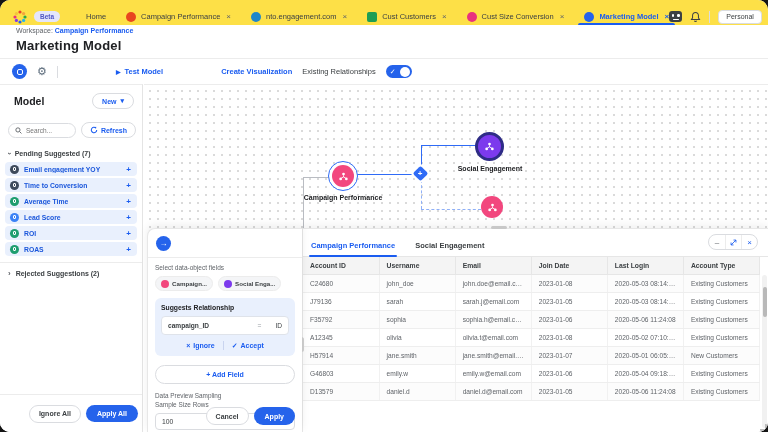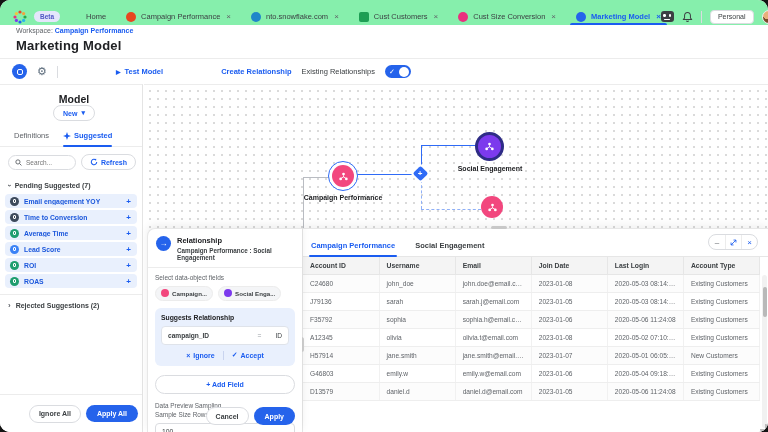--- a/index.html
+++ b/index.html
@@ -1,21 +1,21 @@
 <!DOCTYPE html>
 <html><head>
 <meta charset="utf-8">
 <style>
   * { margin:0; padding:0; box-sizing:border-box; }
   html,body { width:768px; height:432px; background:#141414; overflow:hidden; }
   body { font-family:"Liberation Sans", sans-serif; color:#202124; }
   .window { position:relative; width:768px; height:432px; background:#fff; border-radius:10px; overflow:hidden; }
 
   
-  .topbar { position:absolute; top:0; left:0; right:0; height:25px; display:flex; align-items:center; padding:8px 10px 0 12px; background:#86efac; }
+  .topbar { position:absolute; top:0; left:0; right:0; height:25px; display:flex; align-items:center; padding:8px 10px 0 12px; background:#fde047; }
   .logo { width:16px; height:16px; flex:0 0 auto; }
   .beta { margin-left:6px; background:#e4e6fb; color:#4f56c4; font-size:6.5px; font-weight:bold; padding:2px 6px; border-radius:8px; }
   .tabs { display:flex; align-items:center; margin-left:26px; gap:20px; height:100%; }
   .tab { display:flex; align-items:center; gap:5px; font-size:7.5px; color:#3c4043; height:100%; position:relative; cursor:pointer; white-space:nowrap; }
   .tab .ticon { width:10px; height:10px; border-radius:50%; display:flex; align-items:center; justify-content:center; color:#fff; font-size:6px; font-weight:bold; }
   .ticon.sheet { border-radius:2px; }
   .tab .closex { font-size:8px; color:#5f6368; margin-left:1px; }
   .tab.active { color:#1a5cf0; font-weight:bold; }
   .tab.active .closex { color:#1a5cf0; }
   .tab.active::after { content:""; position:absolute; left:-6px; right:-6px; bottom:0; height:2.5px; background:#1a5cf0; border-radius:2px 2px 0 0; }
@@ -40,21 +40,21 @@
   .model-circle span { width:6px; height:6px; border:1.3px solid #fff; border-radius:2px; display:block; }
   .gear { font-size:11px; color:#5b6b7b; line-height:1; }
   .tool-link { color:#1a5cf0; font-size:7.5px; font-weight:bold; display:flex; align-items:center; gap:4px; cursor:pointer;padding-left:48px; }
   .tool-label { color:#3c4043; font-size:7.5px; }
   .toggle { width:26px; height:13px; border-radius:8px; background:#2563eb; position:relative; display:flex; align-items:center; }
   .toggle .chk { color:#fff; font-size:7px; margin-left:4px; }
   .toggle .knob { position:absolute; right:1.5px; width:10px; height:10px; border-radius:50%; background:#fff; }
 
   
   .sidebar { position:absolute; top:84px; left:0; width:143px; bottom:0; background:#fff; border-right:1px solid #e4e4e4; border-top:1px solid #ececec; }
-  .sb-head { display:flex; align-items:center; justify-content:space-between; padding:8px 8px 6px 14px;flex-direction:column; }
+  .sb-head { display:flex; align-items:center; justify-content:space-between; padding:8px 8px 6px 14px; }
   .sb-title { font-size:10.5px; font-weight:bold; }
   .new-btn { border:1px solid #dadce0; border-radius:10px; background:#fff; color:#1a5cf0; font-size:7px; font-weight:bold; padding:3px 9px; display:flex; gap:4px; align-items:center; }
   .sb-tabs { display:flex; gap:14px; padding:0 14px; border-bottom:1px solid #ececec; }
   .sb-tab { font-size:7.5px; color:#5f6368; padding:4px 0 6px; position:relative; display:flex; align-items:center; gap:3px; }
   .sb-tab.active { color:#1a5cf0; font-weight:bold; }
   .sb-tab.active::after { content:""; position:absolute; left:0; right:0; bottom:-1px; height:2.5px; background:#1a5cf0; border-radius:2px; }
   .sb-search-row { display:flex; gap:5px; padding:7px 6px 6px 8px; align-items:center; }
   .search-box { flex:1; display:flex; align-items:center; gap:4px; border:1px solid #dadce0; border-radius:10px; padding:3px 6px; background:#fff; }
   .search-box input { border:none; outline:none; width:40px; font-size:6.5px; color:#5f6368; font-family:inherit; background:transparent; }
   .refresh-btn { border:1px solid #dadce0; border-radius:10px; background:#fff; color:#1a5cf0; font-size:7px; font-weight:bold; padding:3px 8px; display:flex; align-items:center; gap:3px; }
@@ -156,21 +156,21 @@
       <div class="tab">
         <span>Home</span>
       </div>
       <div class="tab">
         <span class="ticon" style="background:#e8461f"></span>
         <span>Campaign Performance</span>
         <span class="closex">×</span>
       </div>
       <div class="tab">
         <span class="ticon" style="background:#1f86c9"></span>
-        <span>nto.snowflake.com</span>
+        <span>nto.engagement.com</span>
         <span class="closex">×</span>
       </div>
       <div class="tab">
         <span class="ticon sheet" style="background:#1e9e54"></span>
         <span>Cust Customers</span>
         <span class="closex">×</span>
       </div>
       <div class="tab">
         <span class="ticon" style="background:#e9317e"></span>
         <span>Cust Size Conversion</span>
@@ -209,21 +209,21 @@
     <span class="model-circle">
         <span></span>
       </span>
     <span class="gear">⚙</span>
     <span class="vline"></span>
     <span class="tool-link">
       <span style="font-size:6px;">▶</span>
       <span>Test Model</span>
     </span>
     <span class="tool-link">
-      <span>Create Relationship</span>
+      <span>Create Visualization</span>
     </span>
     <span class="tool-label">Existing Relationships</span>
     <span class="toggle">
       <span class="chk">✓</span>
       <span class="knob"></span>
     </span>
   </div>
 
   <div class="canvas">
     <div class="edge gray-v"></div>
@@ -270,31 +270,20 @@
     </div>
   </div>
 
   <div class="sidebar">
     <div class="sb-head">
       <span class="sb-title">Model</span>
       <button class="new-btn">
         <span>New</span>
         <span>▾</span>
       </button>
-    </div>
-    <div class="sb-tabs">
-      <span class="sb-tab">
-        <span>Definitions</span>
-      </span>
-      <span class="sb-tab active">
-        <svg width="8" height="8" viewBox="0 0 10 10">
-            <path d="M5 0L6.3 3.7 10 5 6.3 6.3 5 10 3.7 6.3 0 5 3.7 3.7z" fill="#1a5cf0"></path>
-          </svg>
-        <span>Suggested</span>
-      </span>
     </div>
     <div class="sb-search-row">
       <span class="search-box">
         <svg width="7" height="7" viewBox="0 0 10 10">
             <circle cx="4.2" cy="4.2" r="3" fill="none" stroke="#5f6368" stroke-width="1.3"></circle>
             <path d="M6.6 6.6L9.2 9.2" stroke="#5f6368" stroke-width="1.3"></path>
           </svg>
         <input type="text" placeholder="Search..." style="">
       </span>
       <button class="refresh-btn">
@@ -451,24 +440,20 @@
     </table>
     <div class="vscroll">
         <div class="thumb"></div>
       </div>
     <div class="resize-corner"></div>
   </div>
 
   <div class="rel-panel">
     <div class="rel-head">
       <span class="rel-arrow">→</span>
-      <div>
-        <div class="rel-title">Relationship</div>
-        <div class="rel-sub">Campaign Performance : Social Engagement</div>
-      </div>
     </div>
     <div class="rel-body">
       <div class="sel-label">Select data-object fields</div>
       <div class="chip-row">
         <span class="chip">
           <span class="cdot" style="background:#f2477e"></span>
           <span>Campaign...</span>
         </span>
         <span class="chip">
           <span class="cdot" style="background:#7c3aed"></span>

